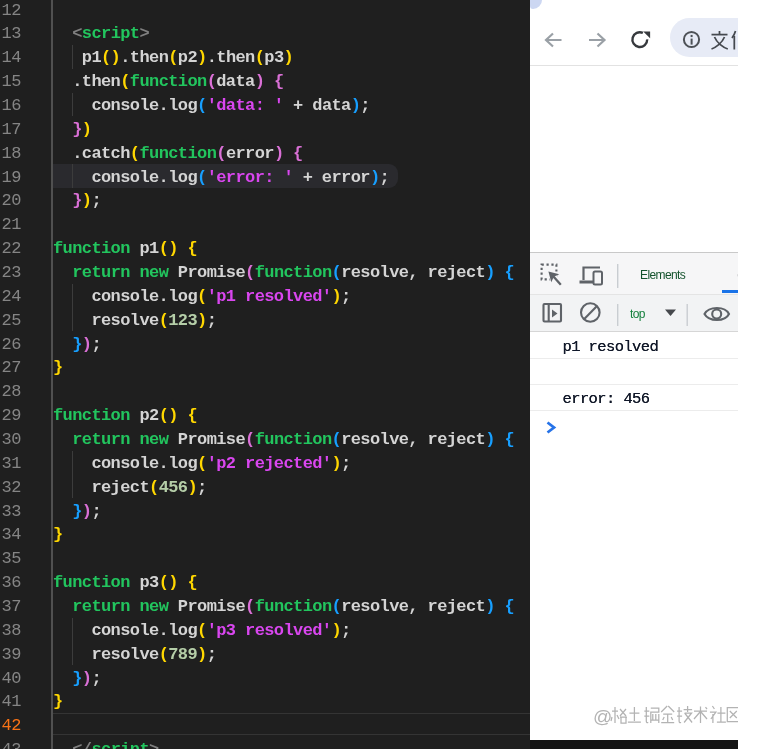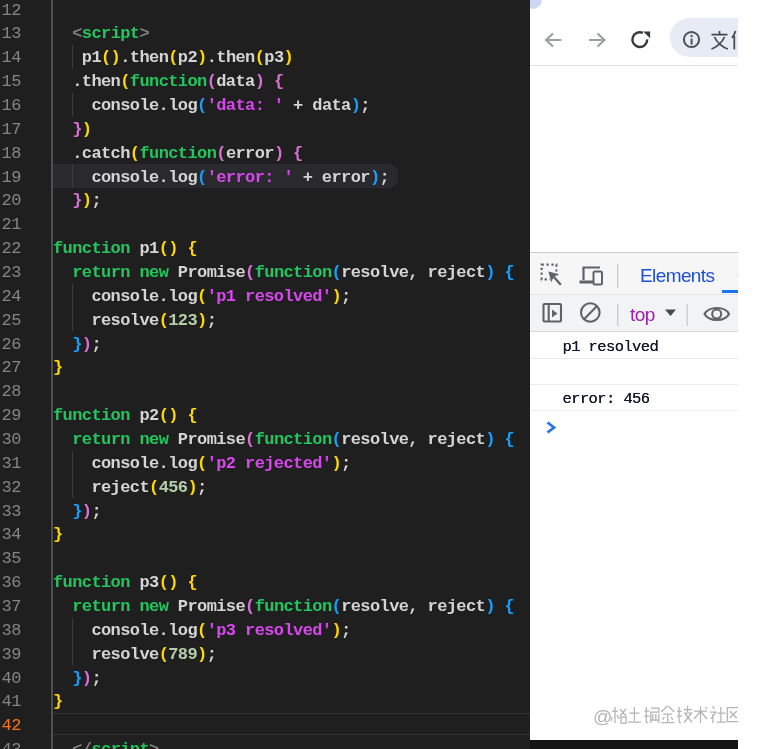--- a/index.html
+++ b/index.html
@@ -22,24 +22,24 @@
 #tabblue{position:absolute;left:0;top:0;width:12px;height:9px;background:#ccd7f2;border-radius:0 0 9px 3px}
 #omni{position:absolute;left:140px;top:18px;width:95px;height:39px;background:#e7ebf6;border-radius:19.5px 0 0 19.5px}
 #caret{position:absolute;left:224.5px;top:31.5px;width:2.6px;height:17px;background:#4a4f55}
 #tbline{position:absolute;left:0;top:65px;width:228px;height:1px;background:#e2e2e2}
 
 #dtop{position:absolute;left:0;top:252px;width:228px;height:1px;background:#c9c9c9}
 #row1{position:absolute;left:0;top:253px;width:228px;height:40.5px;background:#f6f6f7}
 #row1b{position:absolute;left:0;top:293.5px;width:228px;height:1px;background:#e4e4e4}
 #row2{position:absolute;left:0;top:294.5px;width:228px;height:36px;background:#f2f3f4}
 #row2b{position:absolute;left:0;top:330.5px;width:228px;height:1px;background:#d6d6d6}
-#eltxt{position:absolute;left:110px;top:263.5px;width:80px;font-size:19px;color:#1d4ed8}
+#eltxt{position:absolute;left:110px;top:263.5px;width:80px;font-size:12px;color:#14532d}
 #cotxt{position:absolute;left:207px;top:263.5px;font-size:16px;color:#40454b}
 #coul{position:absolute;left:192px;top:290px;width:36px;height:3.2px;background:#1a73e8}
-#toptxt{position:absolute;left:100px;top:303px;font-size:19px;color:#a21caf}
+#toptxt{position:absolute;left:100px;top:303px;font-size:12px;color:#15803d}
 .conrow{position:absolute;left:0;width:228px;height:1px;background:#ececec}
 .contxt{position:absolute;left:32.5px;font-family:"Liberation Mono",monospace;font-size:15.5px;color:#0f172a;text-shadow:0 0 0.5px #1f2226}
 #fbox{position:absolute;left:217.5px;top:301px;width:11px;height:25.5px;background:#fff;border:1px solid #cfcfcf;border-right:none;border-radius:4px 0 0 4px}
 #wm{position:absolute;left:63px;top:705px;width:160px;height:24px;color:#b3b3b3}
 #bband{position:absolute;left:0;top:740px;width:228px;height:9px;background:#151515}
 </style></head><body>
 <div id="c">
 
   <div id="band19"></div>
 

